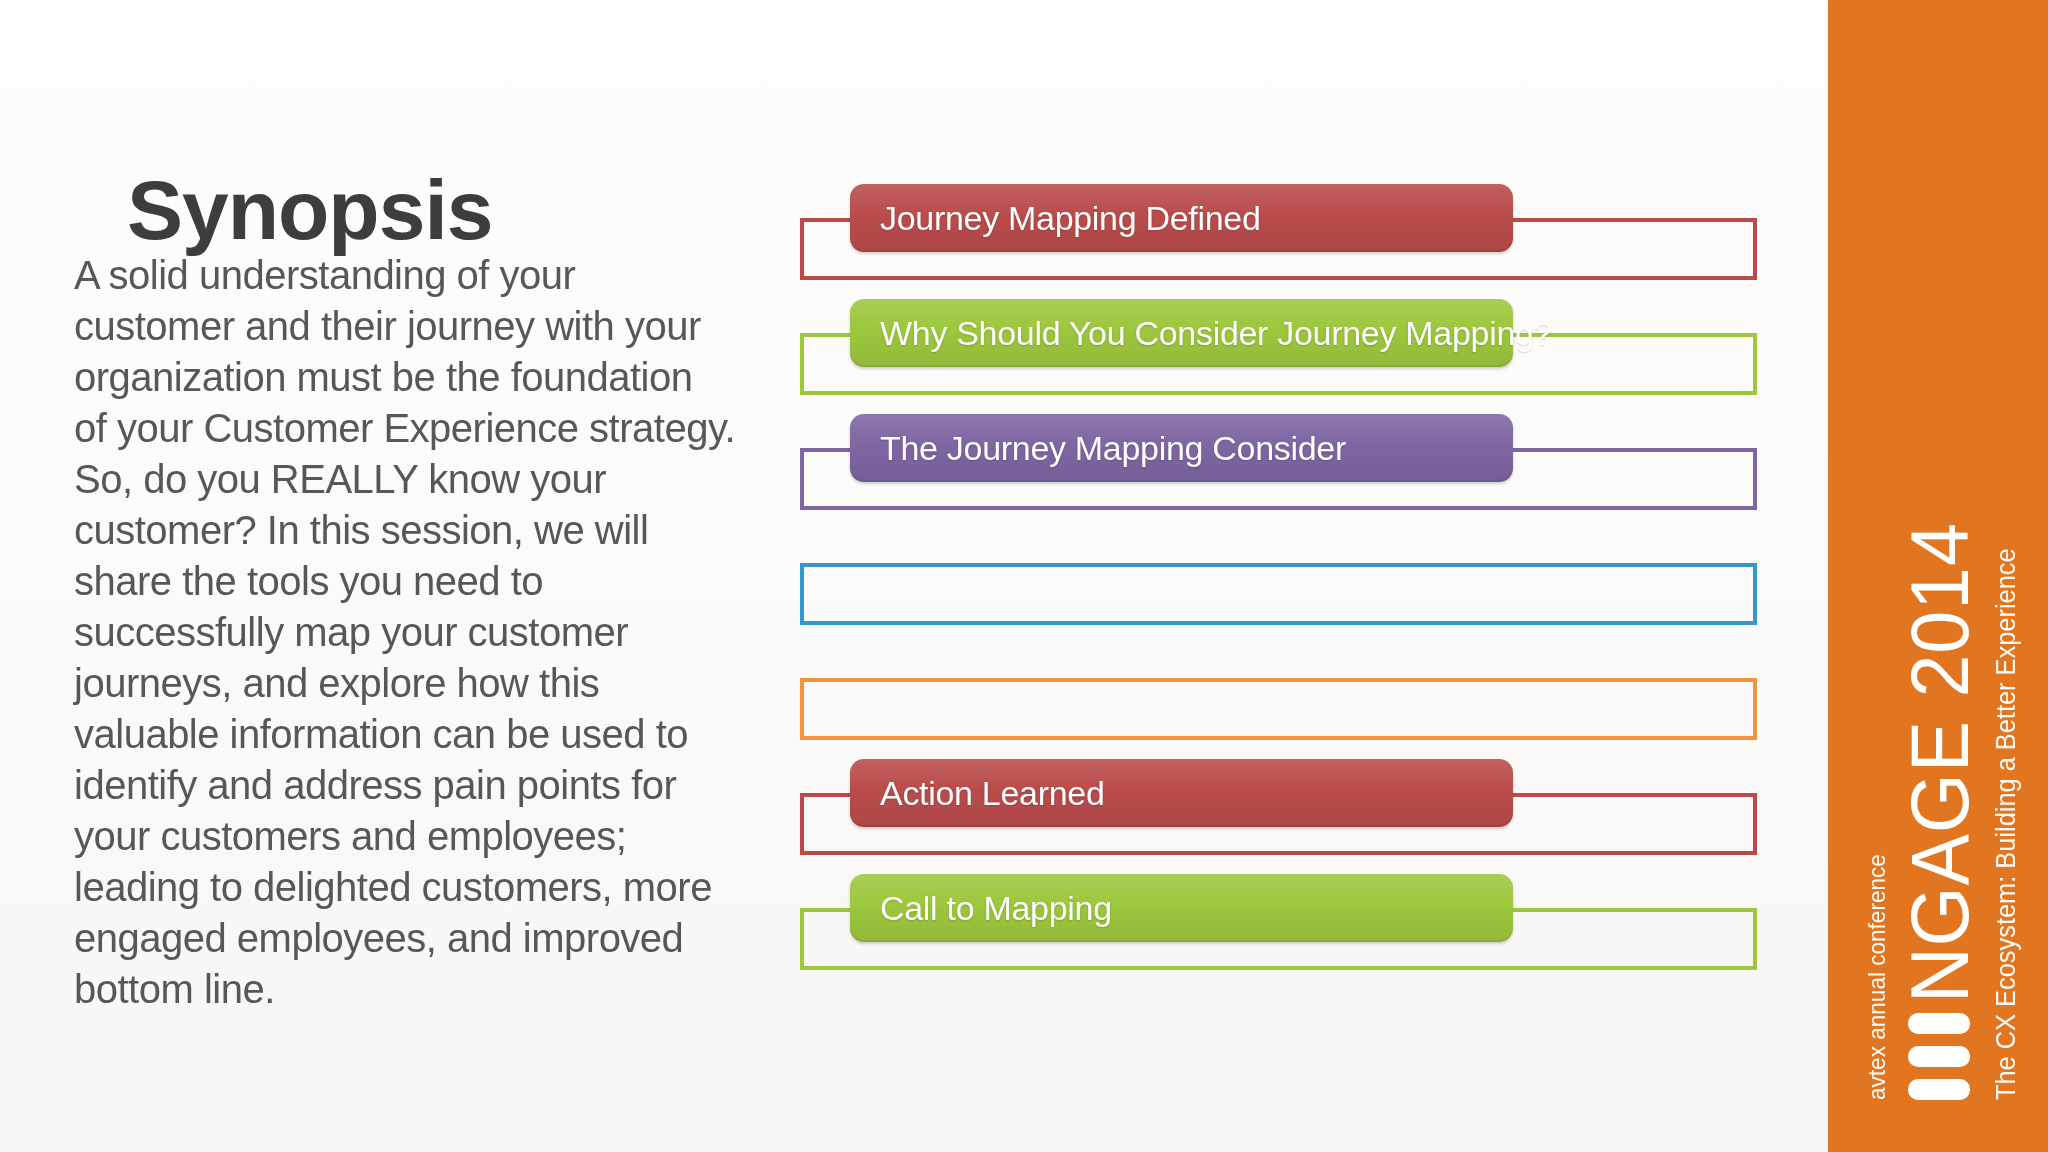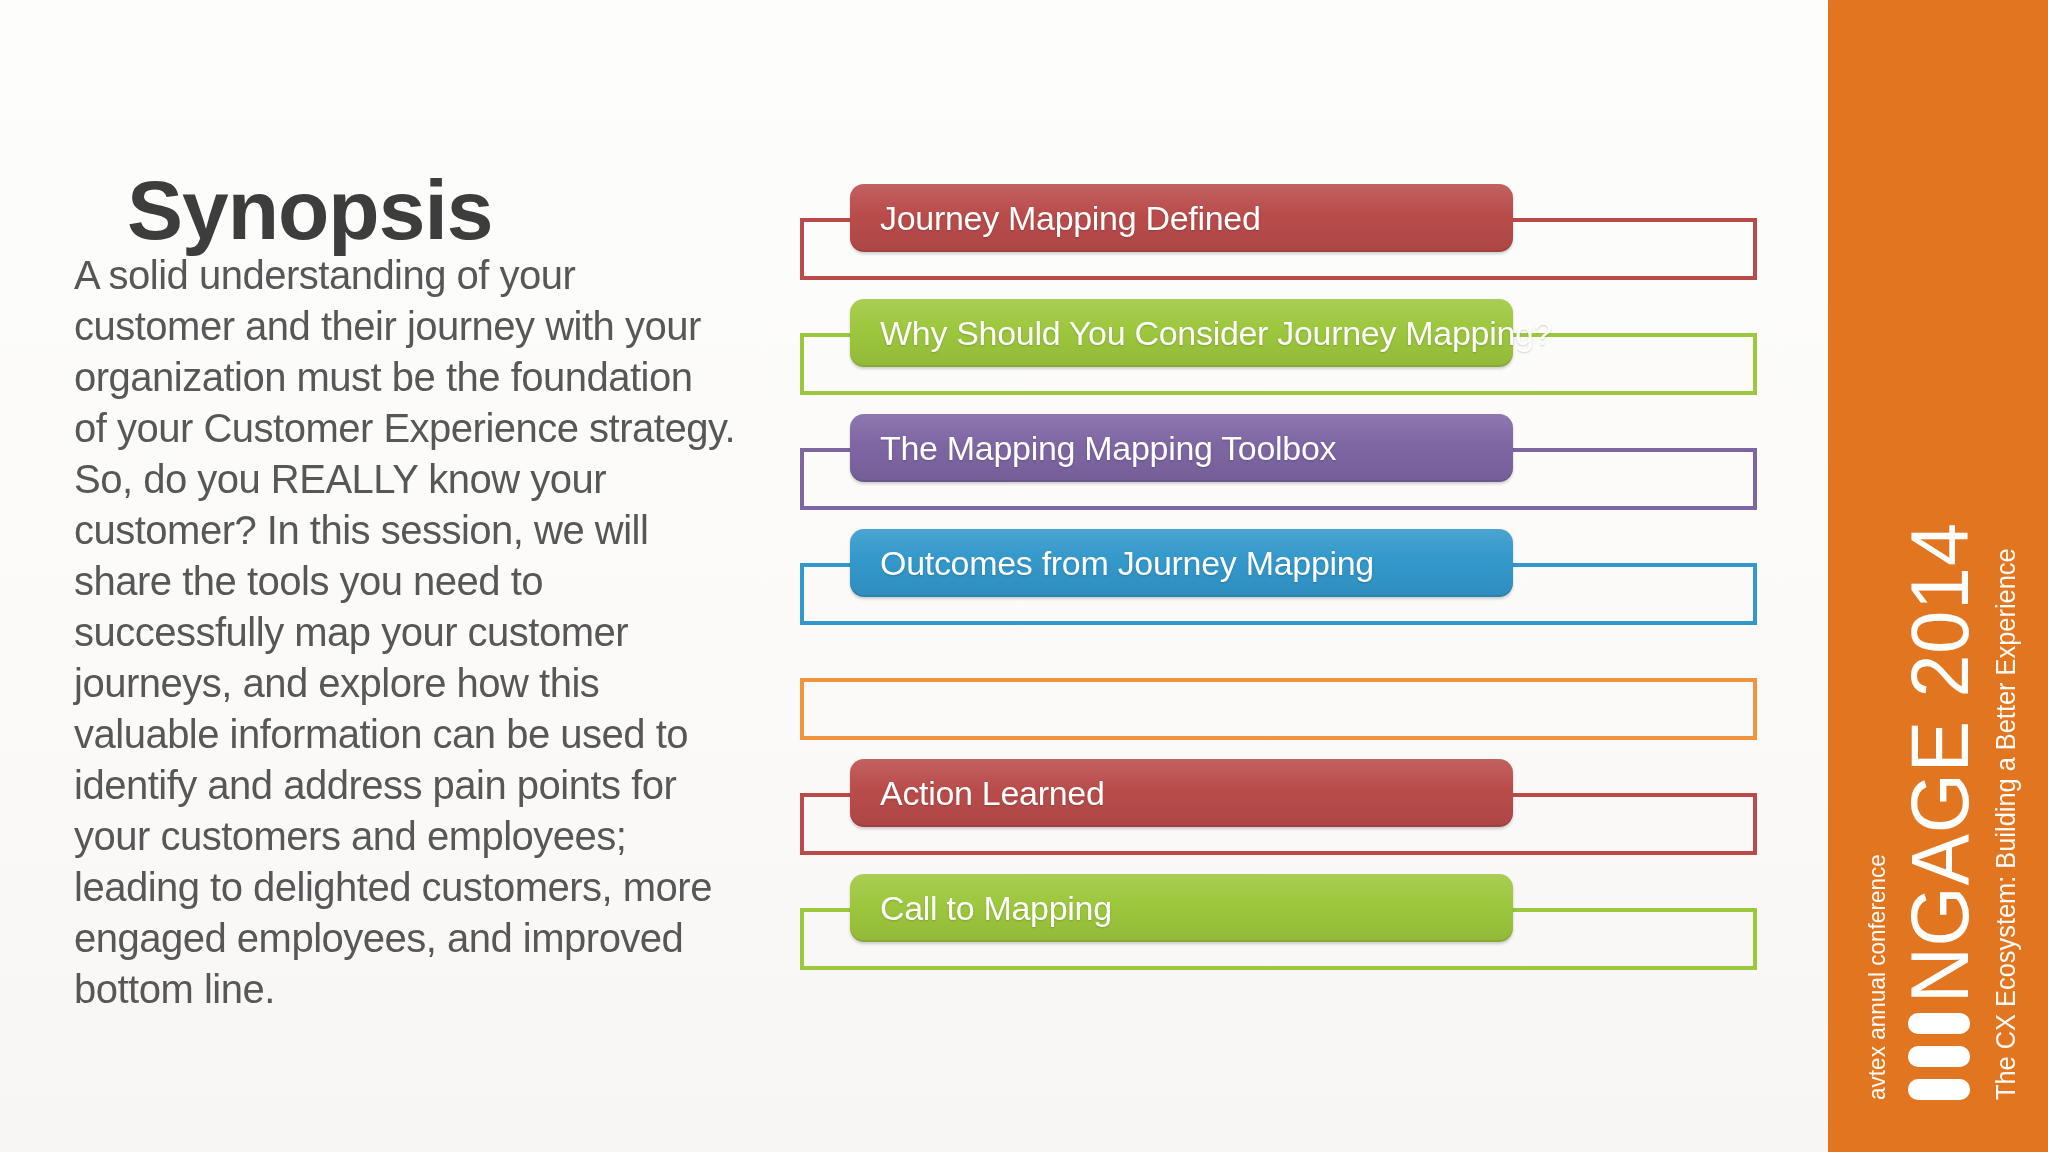--- a/index.html
+++ b/index.html
@@ -81,29 +81,26 @@
     <div class="agenda-item" style="top:299px">
       <div class="agenda-tray" style="border-color: rgb(157, 199, 61);"></div>
       <div class="agenda-bar" style="background-color: rgb(157, 199, 61);">
         <span>Why Should You Consider Journey Mapping?</span>
       </div>
     </div>
 
     <div class="agenda-item" style="top:414px">
       <div class="agenda-tray" style="border-color: rgb(126, 102, 163);"></div>
       <div class="agenda-bar" style="background-color: rgb(126, 102, 163);">
-        <span>The Mapping Mapping Toolbox</span>
+        <span>The Journey Mapping Consider</span>
       </div>
     </div>
 
     <div class="agenda-item" style="top:529px">
       <div class="agenda-tray" style="border-color: rgb(51, 152, 203);"></div>
-      <div class="agenda-bar" style="background-color: rgb(51, 152, 203);">
-        <span>Outcomes from Journey Mapping</span>
-      </div>
     </div>
 
     <div class="agenda-item" style="top:644px">
       <div class="agenda-tray" style="border-color: rgb(241, 148, 64);"></div>
     </div>
 
     <div class="agenda-item" style="top:759px">
       <div class="agenda-tray" style="border-color: rgb(185, 76, 75);"></div>
       <div class="agenda-bar" style="background-color: rgb(185, 76, 75);">
         <span>Action Learned</span>

